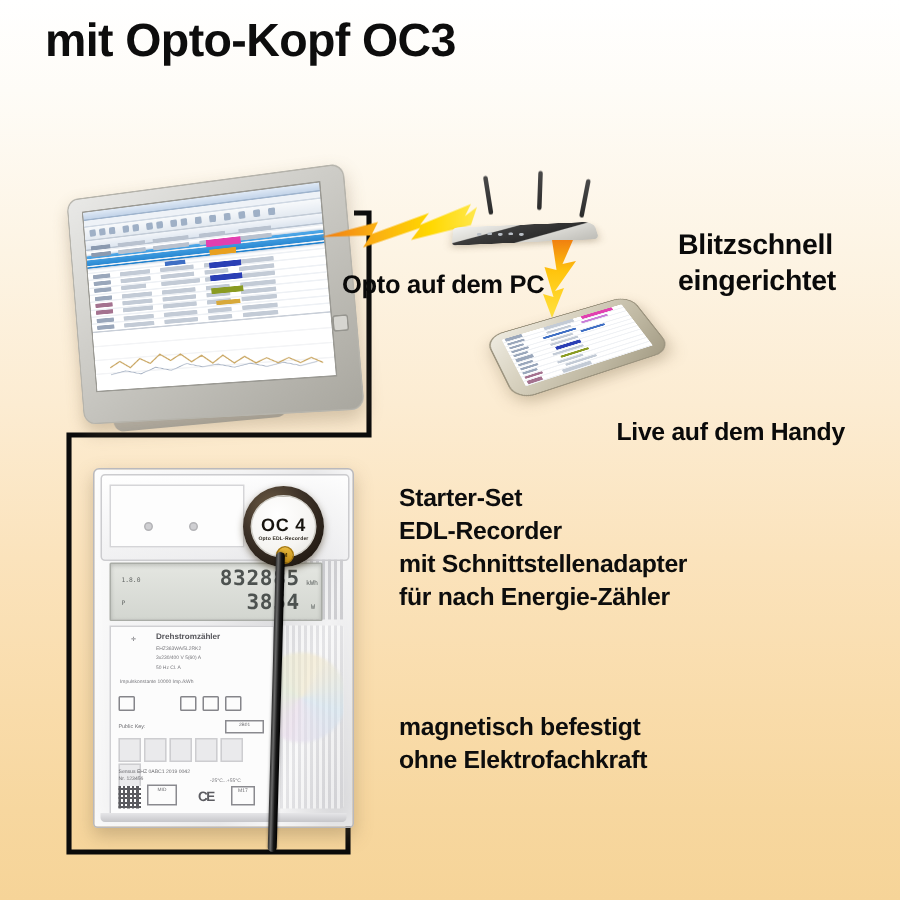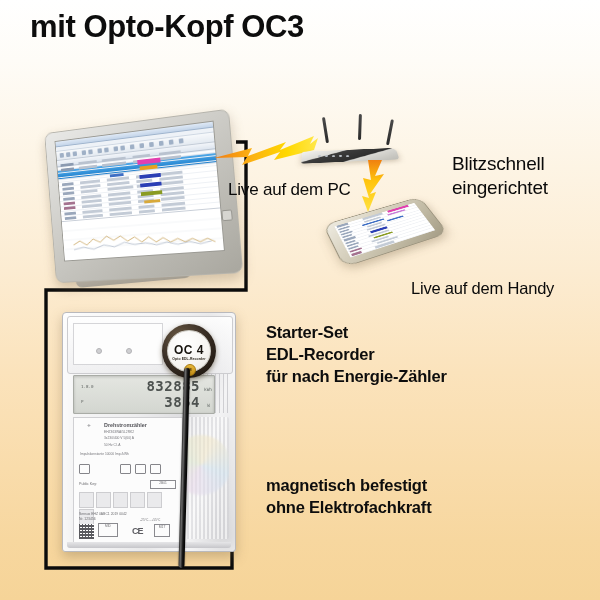--- a/index.html
+++ b/index.html
@@ -19,21 +19,21 @@
   
   #headline{
     position:absolute;left:30px;top:8px;width:480px;
     font-size:31px;line-height:1.23;font-weight:bold;
     color:#0d0d0d;letter-spacing:-0.4px;
   }
   #headline .l{display:block;white-space:nowrap;}
 
   
   .callout{
-    position:absolute;font-weight:normal;color:#0a0a0a;
+    position:absolute;font-weight:bold;color:#0a0a0a;
     white-space:nowrap;letter-spacing:-0.2px;
   }
   #callout-pc{left:228px;top:180px;font-size:17px;}
   #callout-fast{left:452px;top:152px;font-size:19px;line-height:1.28;white-space:normal;width:145px;}
   #callout-handy{left:411px;top:279px;font-size:16.5px;}
 
   
   #info-block{
     position:absolute;left:266px;top:322px;width:330px;
     font-size:16.5px;line-height:1.33;font-weight:bold;color:#0d0d0d;
@@ -509,21 +509,21 @@
             <span style="left:26px;width:20px;background:#c3cbd6"></span>
           </div>
         <div class="r">
             <span style="left:2px;width:12px;background:#9aa7bb"></span>
             <span style="left:30px;width:16px;background:#e8a020"></span>
           </div>
       </div>
     </div>
   </div>
 
-  <div class="callout" id="callout-pc">Live auf dem PC</div>
+  <div class="callout" id="callout-pc">Opto auf dem PC</div>
   <div class="callout" id="callout-fast">
     <span style="display:block">Blitzschnell</span>
     <span style="display:block">eingerichtet</span>
   </div>
   <div class="callout" id="callout-handy">Live auf dem Handy</div>
 
   <div id="meter">
     <div class="shell">
       <div class="vents"></div>
       <div class="rotor"></div>
@@ -581,20 +581,21 @@
         <div class="sub">Opto EDL-Recorder</div>
         <div class="seal">M</div>
       </div>
     </div>
     <div id="oc3cable"></div>
   </div>
 
   <div id="info-block">
     <span class="l">Starter-Set</span>
     <span class="l">EDL-Recorder</span>
+    <span class="l">mit Schnittstellenadapter</span>
     <span class="l">für nach Energie-Zähler</span>
   </div>
   <div id="info-block2">
     <span class="l">magnetisch befestigt</span>
     <span class="l">ohne Elektrofachkraft</span>
   </div>
 
 </div>
 
 </body></html>

